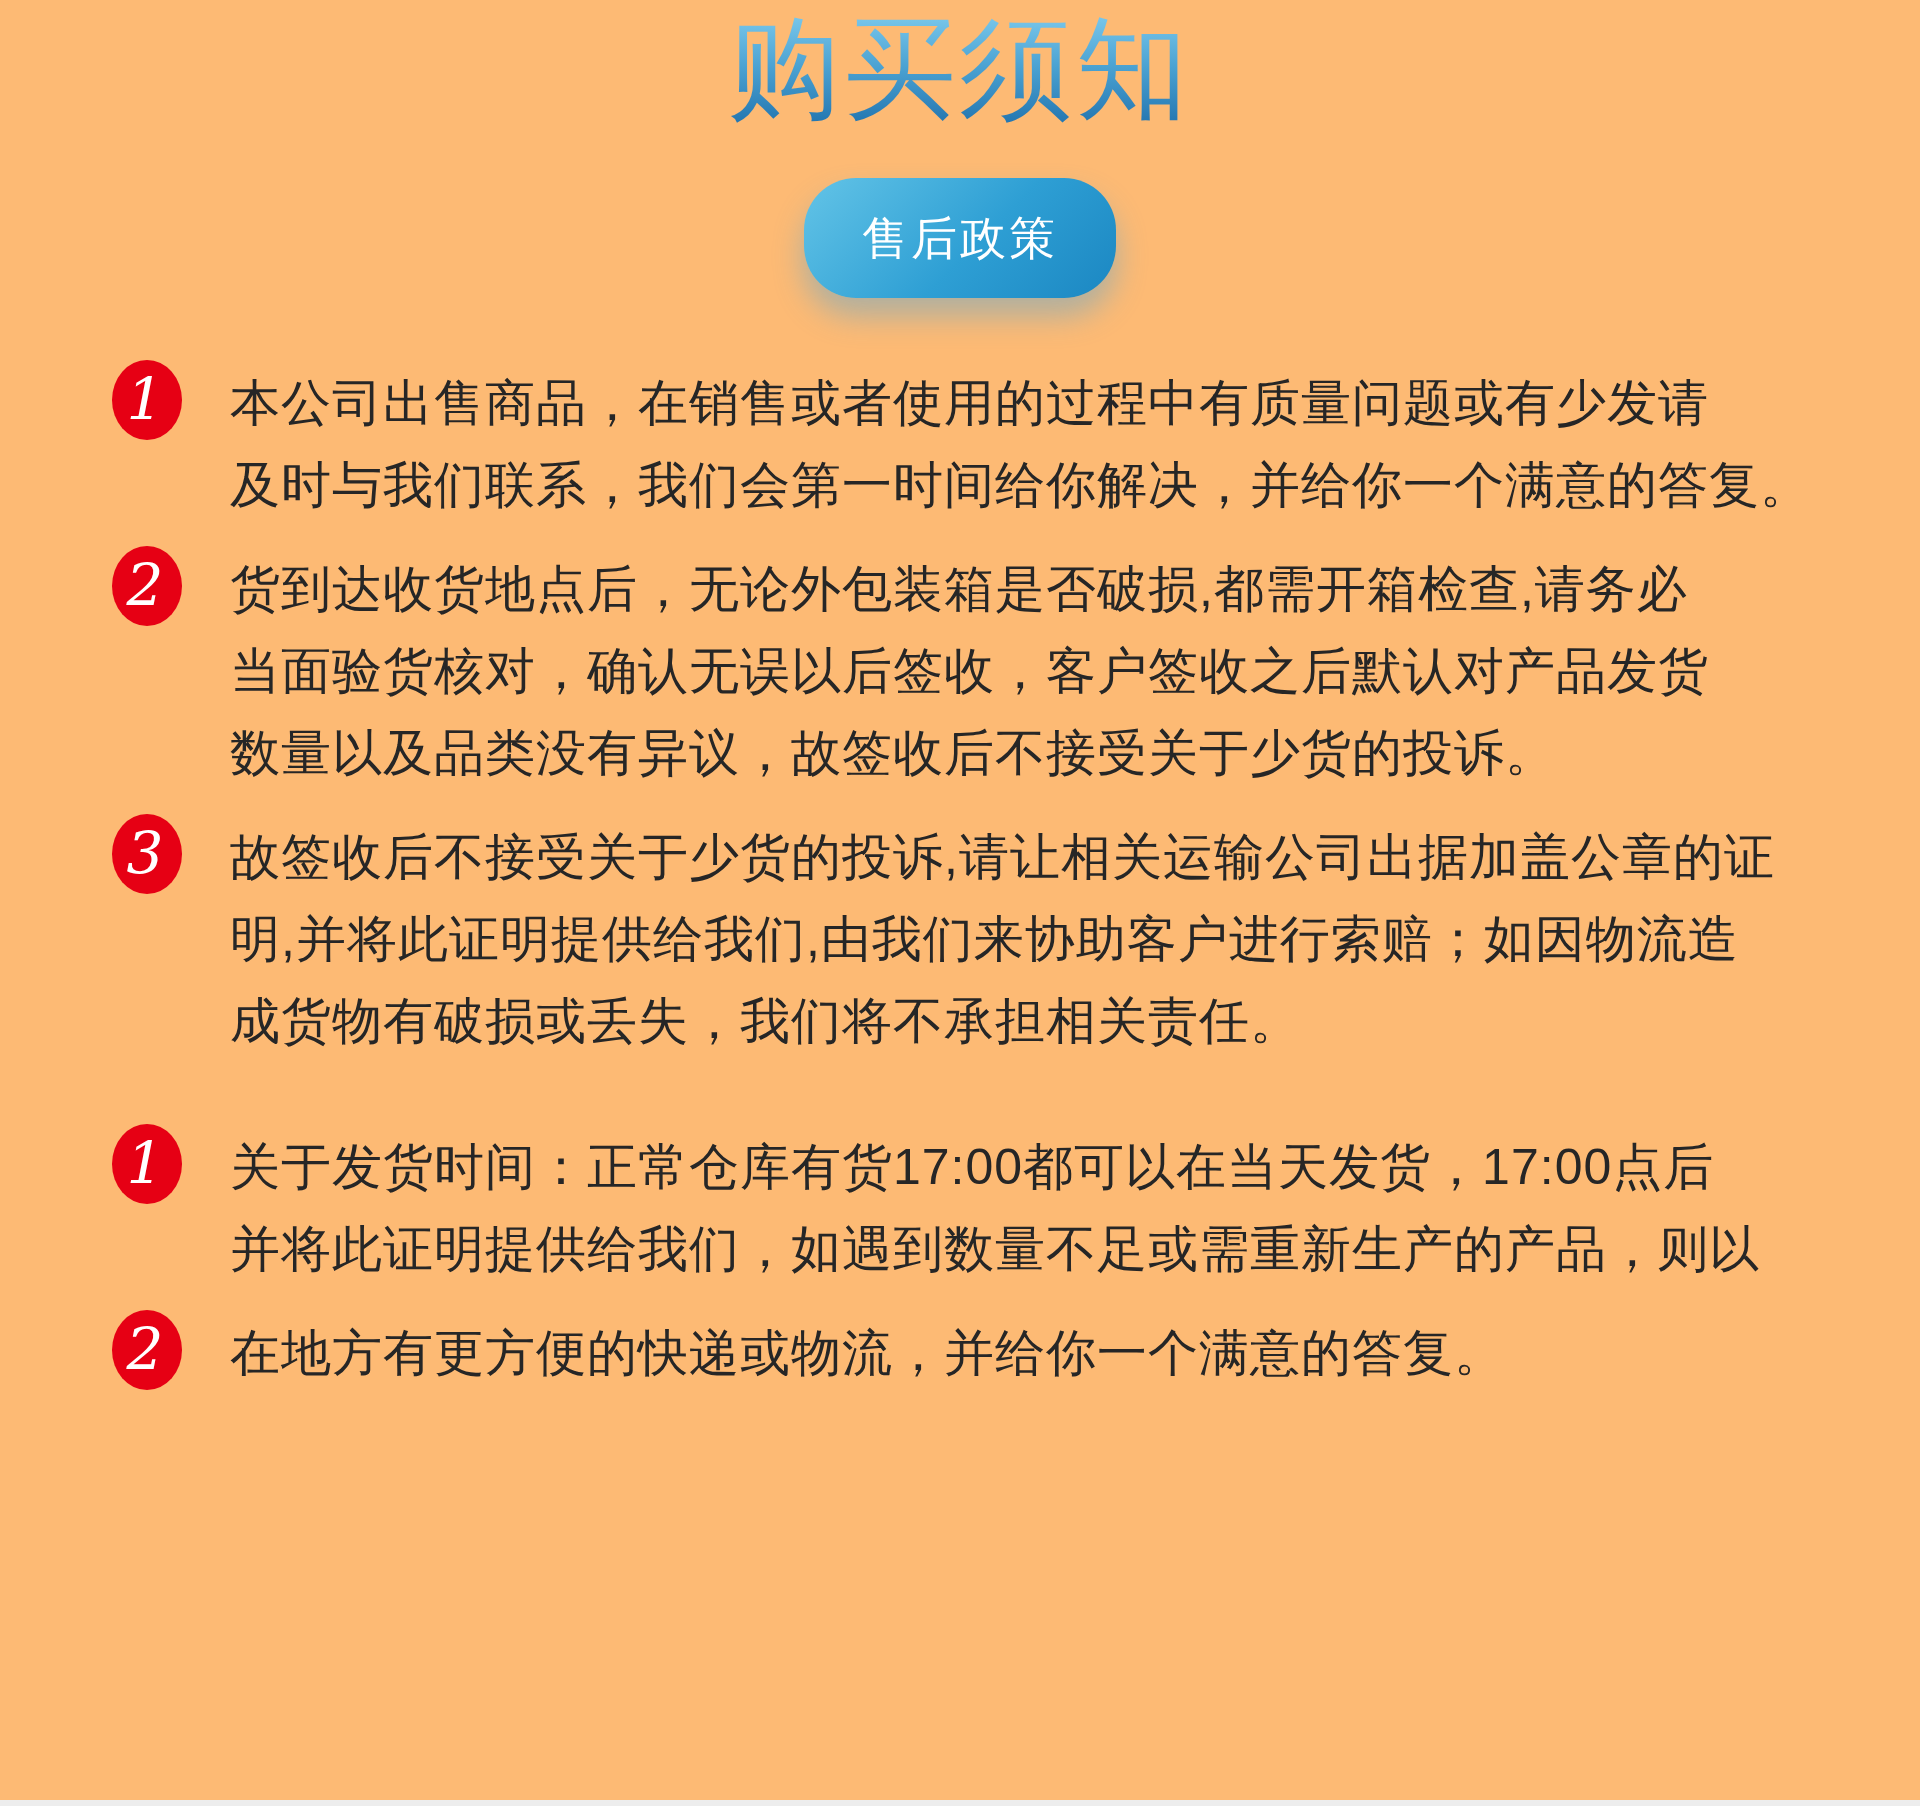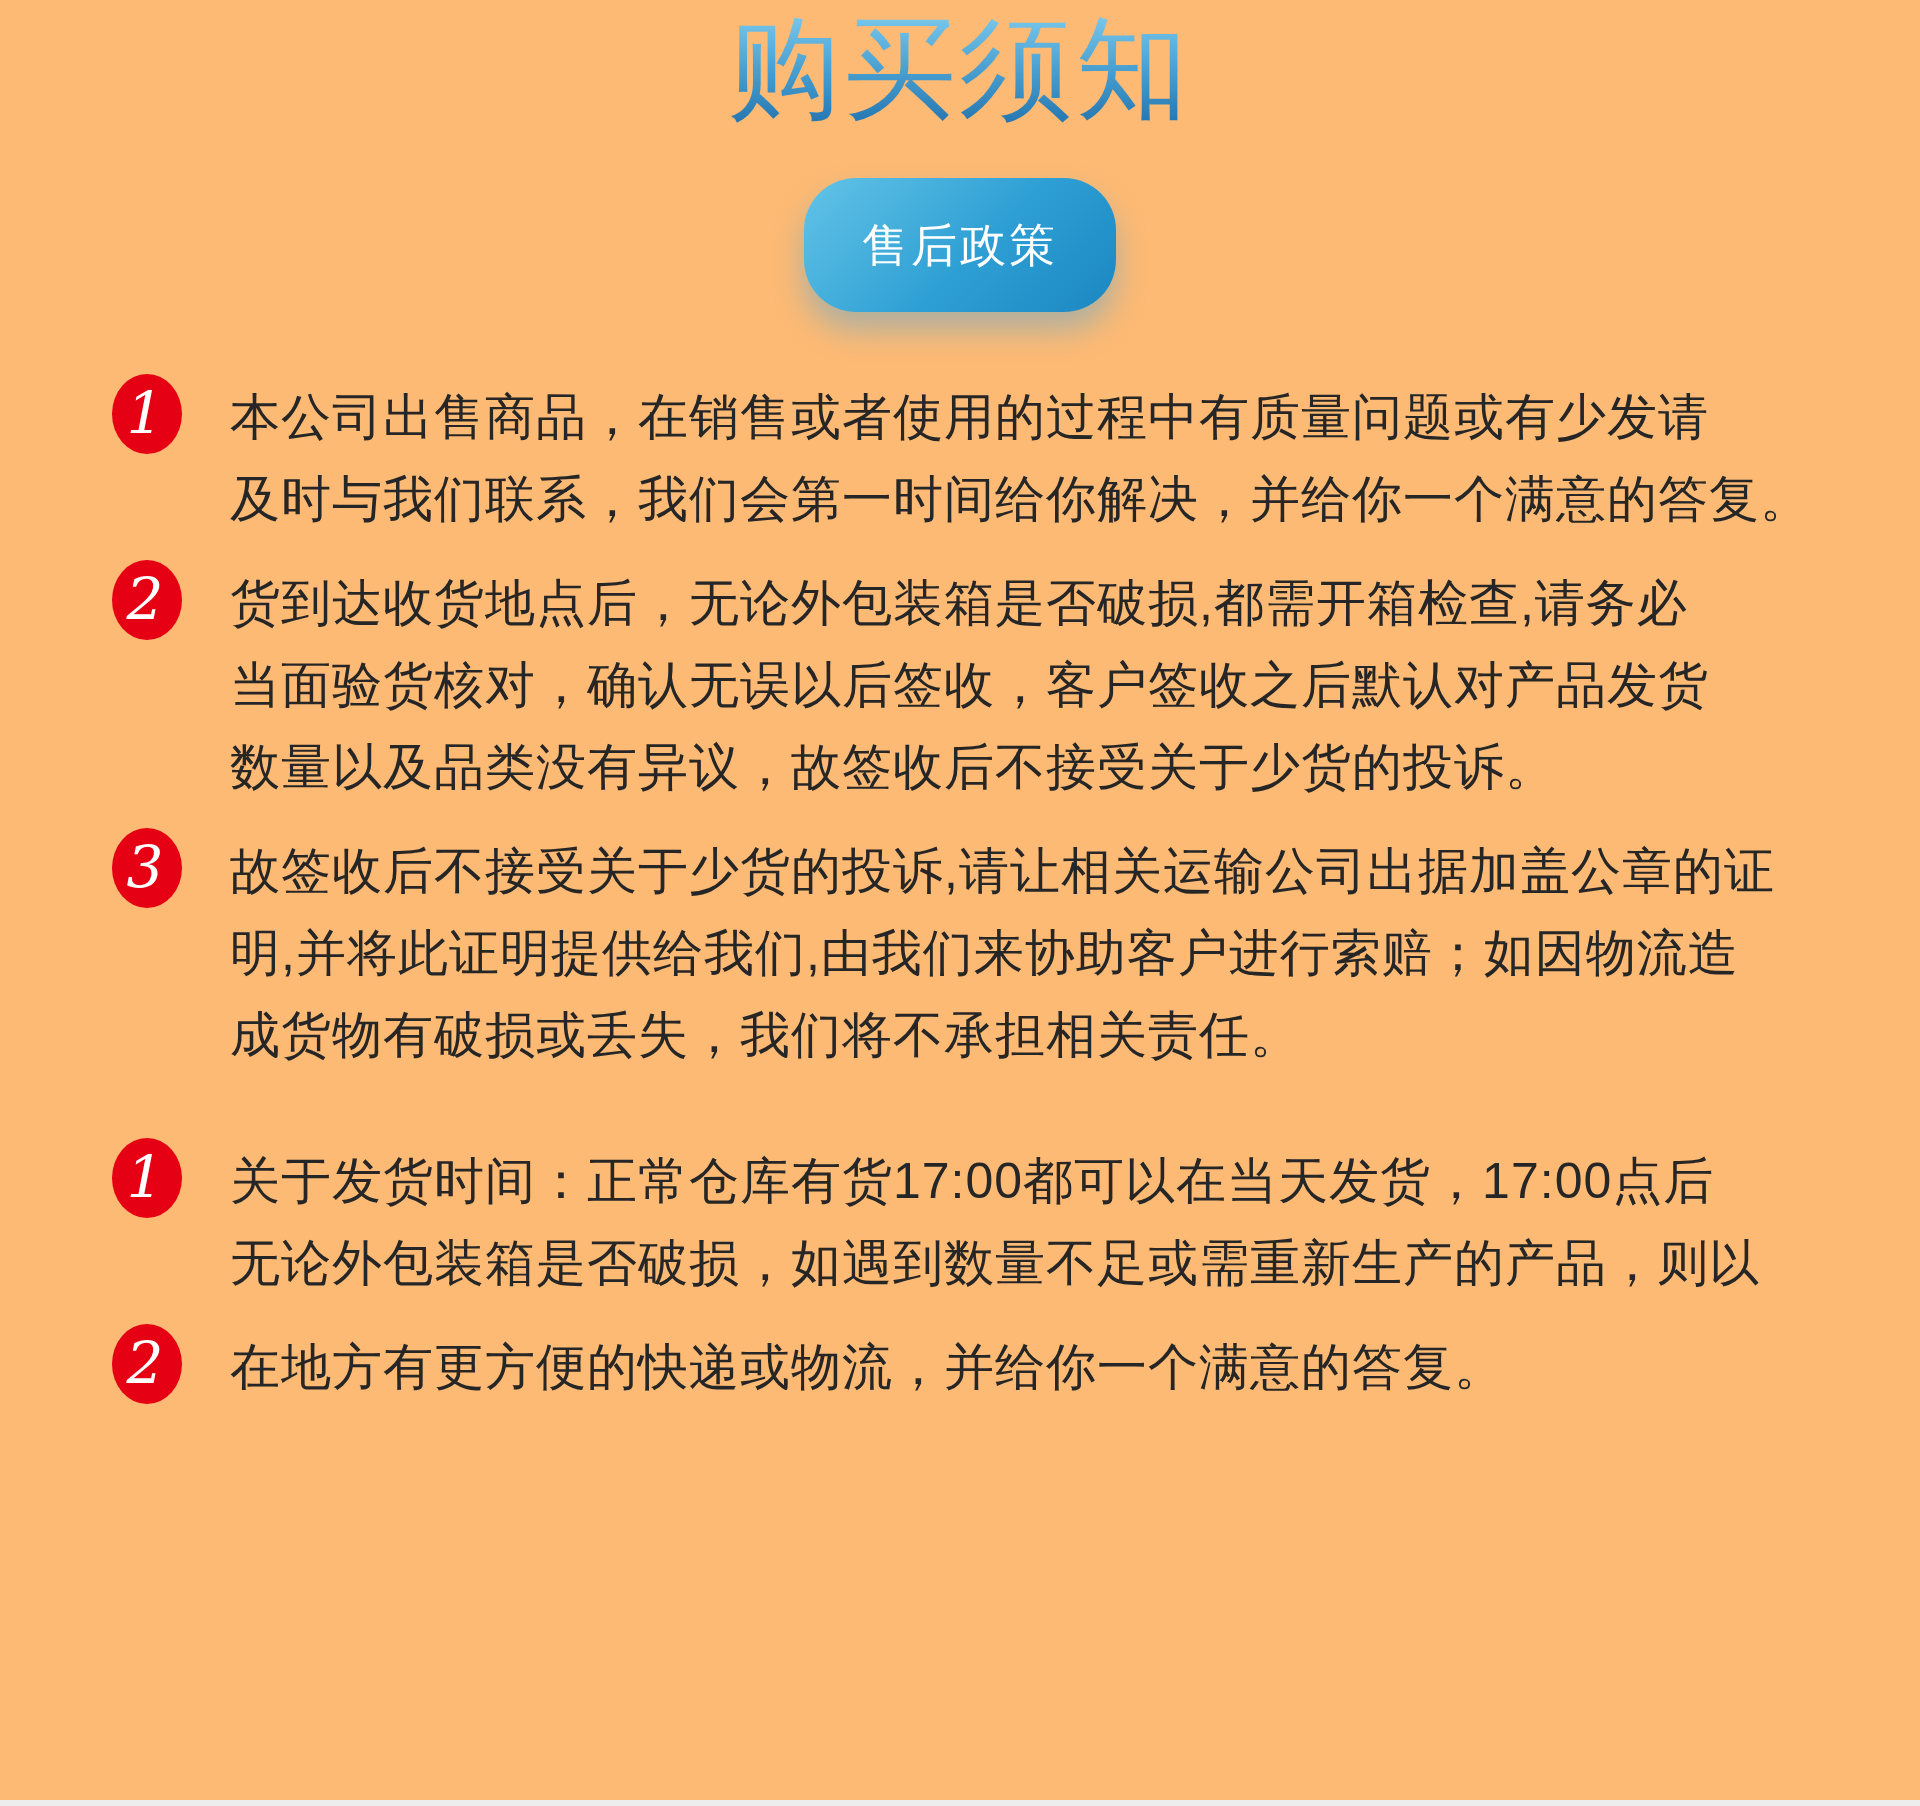--- a/index.html
+++ b/index.html
@@ -33,21 +33,21 @@
   }
   
   .pill-row{ text-align:center; }
   .section:nth-child(1) .pill-row{ margin-top:50px; }
   .section:nth-child(2) .pill-row{ margin-top:46px; }
   .pill{
     display:inline-flex;
     align-items:center;
     justify-content:center;
     height:120px;
-    padding:7px 58px;
+    padding:0 58px;
     border-radius:52px;
     background:linear-gradient(135deg,var(--pill-start,#63c4e7) 0%,#2e9fd4 55%,var(--pill-end,#1b87c2) 100%);
     box-shadow:0 18px 30px rgba(80,165,215,.45);
   }
   .pill-label{
     color:#ffffff;
     font-size:46px;
     letter-spacing:3px;
     line-height:1;
   }
@@ -145,21 +145,21 @@
   </section>
 
   <section class="section">
     <div class="items">
   <div class="item">
     <span class="badge">
       <span class="badge-num">1</span>
     </span>
     <div class="item-text">
               <div class="line">关于发货时间：正常仓库有货17:00都可以在当天发货，17:00点后</div>
-              <div class="line">无论外包装箱是否破损，如遇到数量不足或需重新生产的产品，则以</div>
+              <div class="line">并将此证明提供给我们，如遇到数量不足或需重新生产的产品，则以</div>
             </div>
   </div>
 
   <div class="item">
     <span class="badge">
       <span class="badge-num">2</span>
     </span>
     <div class="item-text">
               <div class="line">在地方有更方便的快递或物流，并给你一个满意的答复。</div>
             </div>

